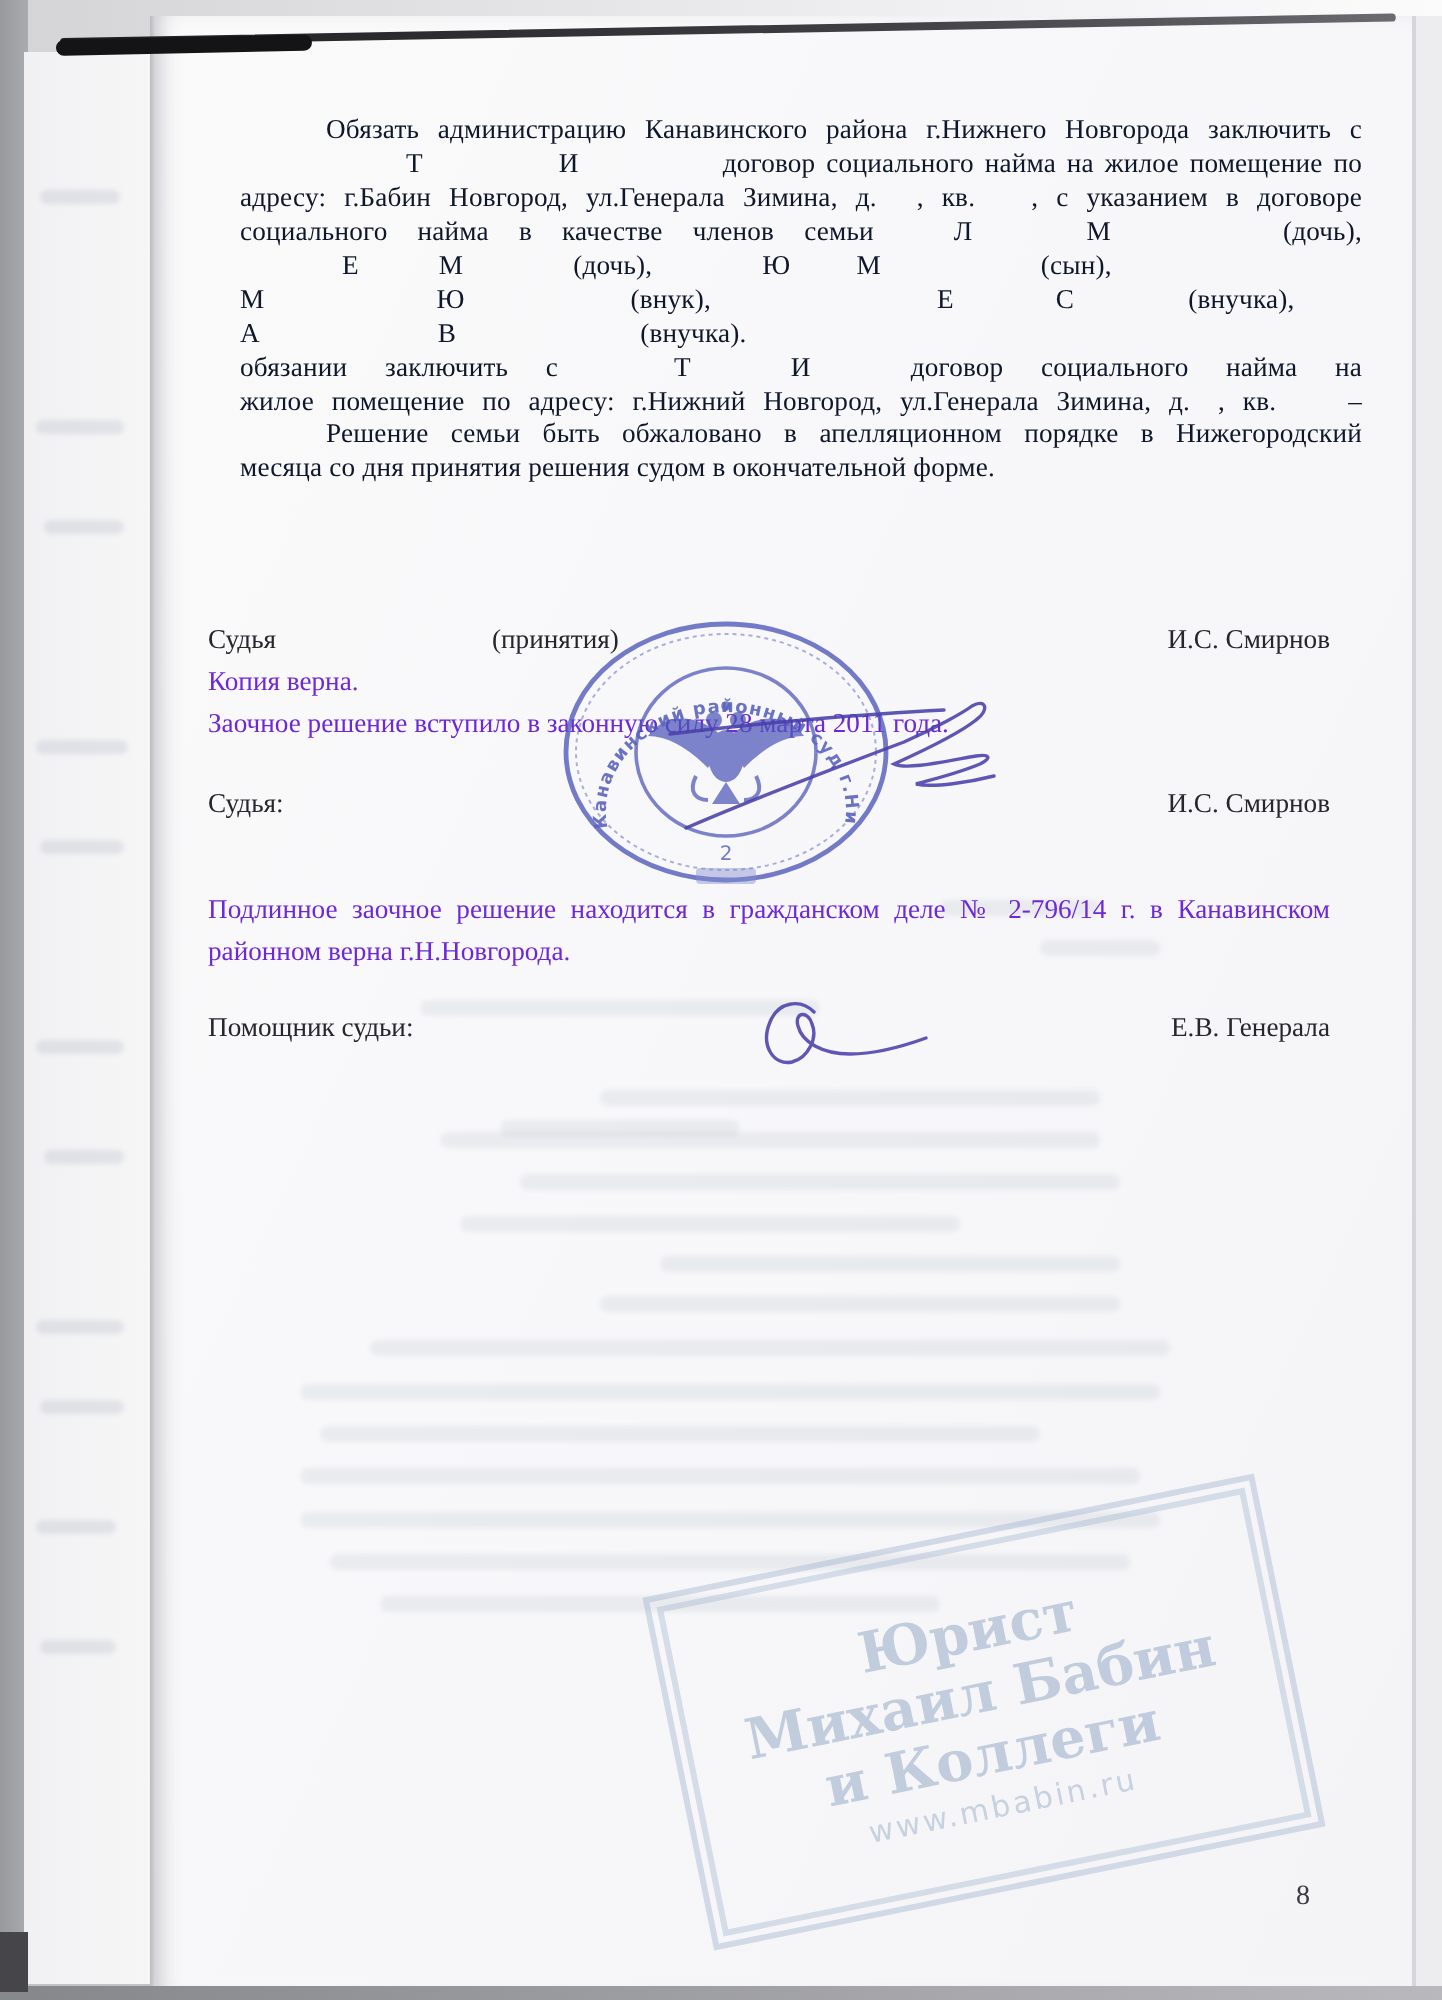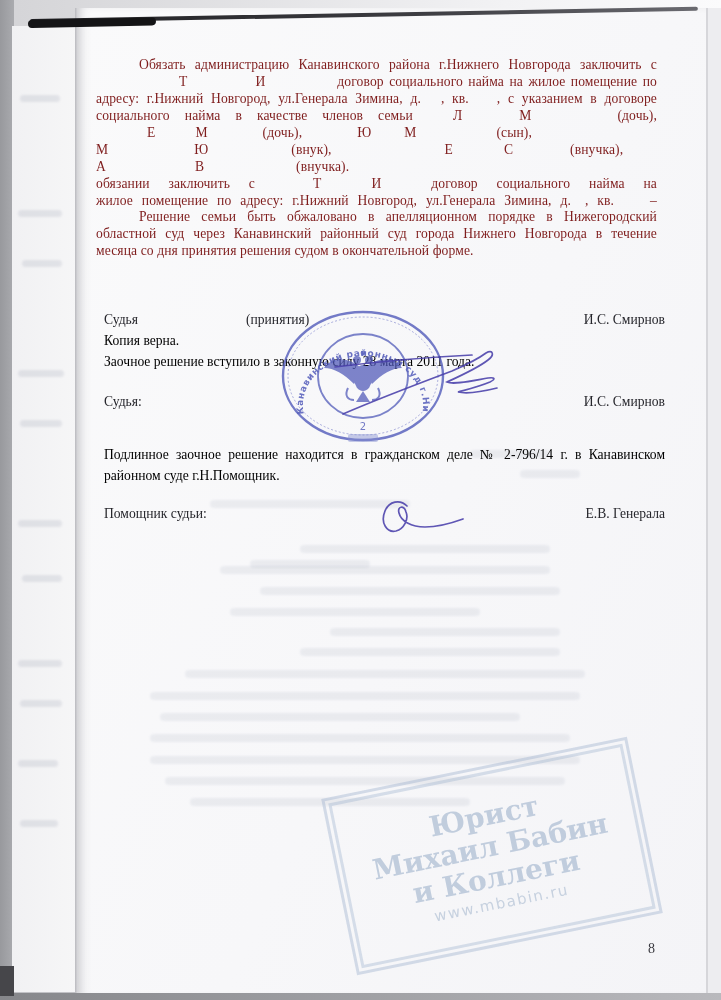--- a/index.html
+++ b/index.html
@@ -22,30 +22,30 @@
   .right-margin{position:absolute;left:708px;top:8px;width:13px;height:986px;background:#ededf0;}
   .bottom-edge{position:absolute;left:0;top:993px;width:721px;height:7px;
         background:linear-gradient(to right,#86878b,#b9b9bd);}
   .corner-dark{position:absolute;left:0;top:966px;width:14px;height:30px;background:#46464a;}
   .top-shadow{position:absolute;left:30px;top:19px;width:668px;height:4px;border-radius:2px;
         background:linear-gradient(to right,#1e1e21,#3e3e43 60%,#6a6a70);
         transform:rotate(-1.05deg);transform-origin:left center;}
   .top-shadow-blob{position:absolute;left:28px;top:20px;width:128px;height:8px;border-radius:4px;
         background:#141416;transform:rotate(-1.2deg);transform-origin:left center;}
   
-  .doc-body{position:absolute;left:96px;top:57px;width:561px;
-        font-size:13.6px;color:#7f1d1d;letter-spacing:.1px;}
+  .doc-body{position:absolute;left:120px;top:57px;width:561px;
+        font-size:13.6px;color:#0f172a;letter-spacing:.1px;}
   .bline{height:16.95px;line-height:16.95px;white-space:nowrap;}
   .bline.just{white-space:normal;text-align:justify;text-align-last:justify;}
   .gap{display:inline-block;height:1px;}
   .sigrow{position:absolute;left:104px;width:561px;font-size:13.6px;color:#26262c;height:17px;line-height:17px;}
   .sigrow .lab{position:absolute;left:0;}
   .sigrow .mid{position:absolute;left:142px;}
   .sigrow .nm{position:absolute;right:0;}
-  .plain{position:absolute;left:104px;width:561px;font-size:13.6px;color:#000000;line-height:17px;}
+  .plain{position:absolute;left:104px;width:561px;font-size:13.6px;color:#6d28d9;line-height:17px;}
   .orig-note .l1{text-align:justify;text-align-last:justify;height:21px;}
   .page-num{position:absolute;left:648px;top:941px;font-size:14px;color:#3a3a40;}
   
   .stamp{position:absolute;left:278px;top:308px;width:170px;height:138px;opacity:.92;}
   
   .ink{position:absolute;left:0;top:0;width:721px;height:1000px;pointer-events:none;}
   
   .wm{position:absolute;left:336px;top:766px;width:312px;height:180px;
       transform:rotate(-11.5deg);opacity:.8;}
   .wm-border-outer{position:absolute;inset:0;border:3px solid rgba(162,181,207,.55);}
@@ -102,48 +102,47 @@
       <div class="smudge col" style="left: 22px; top: 575px; width: 40px; height: 7px;"></div>
       <div class="smudge col" style="left: 18px; top: 660px; width: 44px; height: 7px;"></div>
       <div class="smudge col" style="left: 20px; top: 700px; width: 42px; height: 7px;"></div>
       <div class="smudge col" style="left: 18px; top: 760px; width: 40px; height: 7px;"></div>
       <div class="smudge col" style="left: 20px; top: 820px; width: 38px; height: 7px;"></div>
     </div>
 
   <div class="doc-body" id="doc-body">
       <div class="bline just"><span class="gap" style="width: 43px;"></span><span class="seg">Обязать администрацию Канавинского района г.Нижнего Новгорода заключить с</span></div>
       <div class="bline just"><span class="gap" style="width: 83px;"></span><span class="seg">Т</span><span class="gap" style="width: 68px;"></span><span class="seg">И</span><span class="gap" style="width: 72px;"></span><span class="seg">договор социального найма на жилое помещение по</span></div>
-      <div class="bline just"><span class="seg">адресу: г.Нижний Новгород, ул.Генерала Зимина, д.</span><span class="gap" style="width: 20px;"></span><span class="seg">, кв.</span><span class="gap" style="width: 28px;"></span><span class="seg">, с указанием в договоре</span></div>
+      <div class="bline just"><span class="seg">адресу: г.Бабин Новгород, ул.Генерала Зимина, д.</span><span class="gap" style="width: 20px;"></span><span class="seg">, кв.</span><span class="gap" style="width: 28px;"></span><span class="seg">, с указанием в договоре</span></div>
       <div class="bline just"><span class="seg">социального найма в качестве членов семьи</span><span class="gap" style="width: 40px;"></span><span class="seg">Л</span><span class="gap" style="width: 57px;"></span><span class="seg">М</span><span class="gap" style="width: 86px;"></span><span class="seg">(дочь),</span></div>
       <div class="bline"><span class="gap" style="width: 51px;"></span><span class="seg">Е</span><span class="gap" style="width: 40px;"></span><span class="seg">М</span><span class="gap" style="width: 55px;"></span><span class="seg">(дочь),</span><span class="gap" style="width: 55px;"></span><span class="seg">Ю</span><span class="gap" style="width: 33px;"></span><span class="seg">М</span><span class="gap" style="width: 80px;"></span><span class="seg">(сын),</span></div>
       <div class="bline"><span class="seg">М</span><span class="gap" style="width: 86px;"></span><span class="seg">Ю</span><span class="gap" style="width: 83px;"></span><span class="seg">(внук),</span><span class="gap" style="width: 113px;"></span><span class="seg">Е</span><span class="gap" style="width: 51px;"></span><span class="seg">С</span><span class="gap" style="width: 57px;"></span><span class="seg">(внучка),</span></div>
       <div class="bline"><span class="seg">А</span><span class="gap" style="width: 89px;"></span><span class="seg">В</span><span class="gap" style="width: 92px;"></span><span class="seg">(внучка).</span></div>
       <div class="bline just"><span class="seg">обязании заключить с</span><span class="gap" style="width: 58px;"></span><span class="seg">Т</span><span class="gap" style="width: 50px;"></span><span class="seg">И</span><span class="gap" style="width: 50px;"></span><span class="seg">договор социального найма на</span></div>
       <div class="bline just"><span class="seg">жилое помещение по адресу: г.Нижний Новгород, ул.Генерала Зимина, д.</span><span class="gap" style="width: 14px;"></span><span class="seg">, кв.</span><span class="gap" style="width: 36px;"></span><span class="seg">–</span></div>
       <div class="bline just"><span class="gap" style="width: 43px;"></span><span class="seg">Решение семьи быть обжаловано в апелляционном порядке в Нижегородский</span></div>
-      <div class="bline just"><span class="seg">областной суд через Канавинский районный суд города Нижнего Новгорода в течение</span></div>
       <div class="bline"><span class="seg">месяца со дня принятия решения судом в окончательной форме.</span></div>
     </div>
 
   <div class="sigrow" style="top:311px">
     <span class="lab">Судья</span>
     <span class="mid">(принятия)</span>
     <span class="nm">И.С. Смирнов</span>
   </div>
   <div class="plain" style="top:332px">Копия верна.</div>
   <div class="plain" style="top:353px">Заочное решение вступило в законную силу  28 марта 2011 года.</div>
 
   <div class="sigrow" style="top:393px">
     <span class="lab">Судья:</span>
     <span class="nm">И.С. Смирнов</span>
   </div>
 
   <div class="plain orig-note" style="top:446px">
     <div class="l1">Подлинное заочное решение находится в гражданском деле № 2-796/14 г. в Канавинском</div>
-    <div>районном суде г.Н.Помощник.</div>
+    <div>районном верна г.Н.Новгорода.</div>
   </div>
 
   <div class="sigrow" style="top:505px">
     <span class="lab">Помощник судьи:</span>
     <span class="nm">Е.В. Генерала</span>
   </div>
 
   <div class="page-num">8</div>
 
   <svg class="stamp" viewBox="0 0 170 138">

